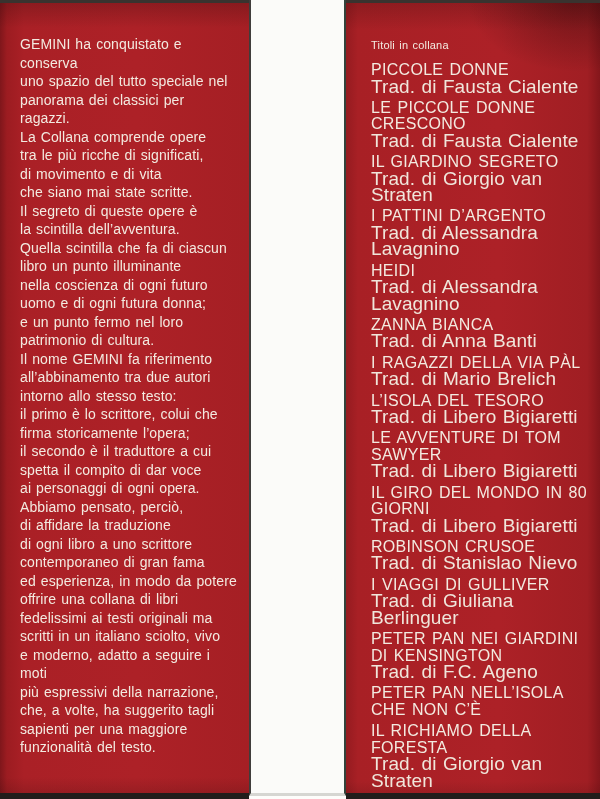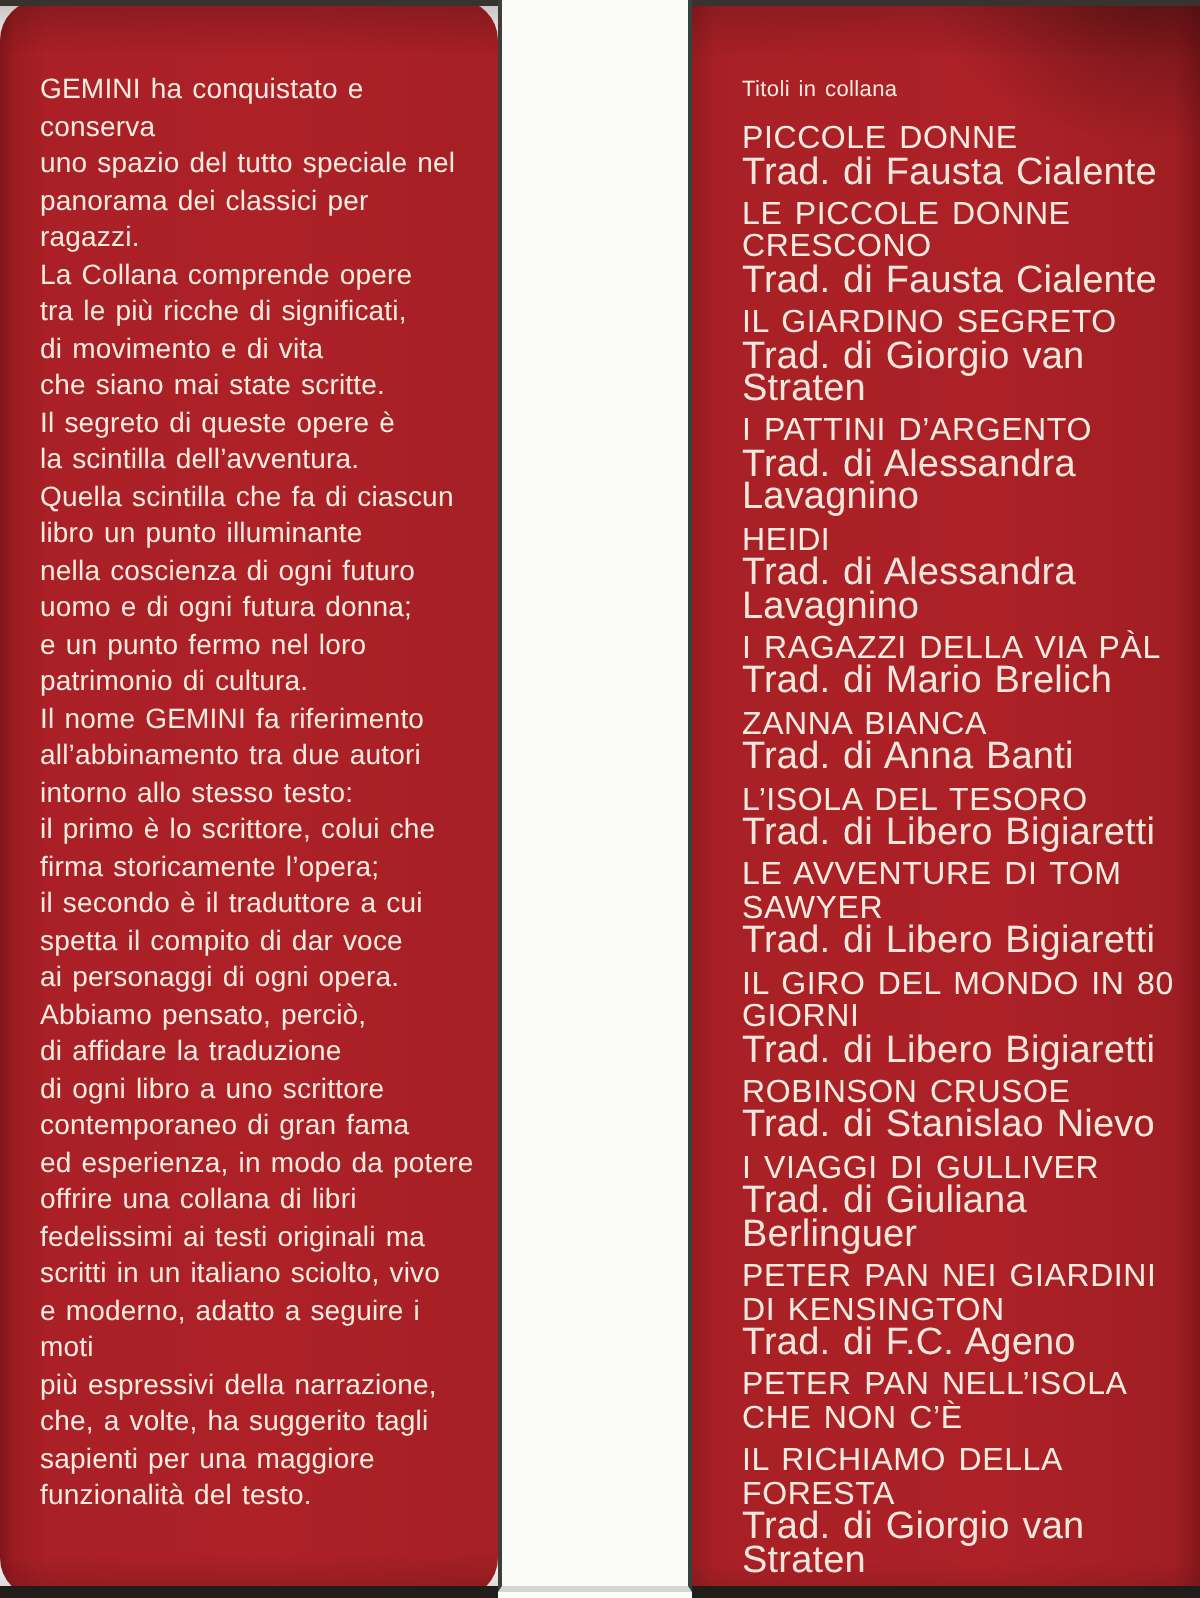--- a/index.html
+++ b/index.html
@@ -8,21 +8,20 @@
     width:600px;height:799px;
     overflow:hidden;
     background:#fdfdfb;
     font-family:"Liberation Sans","DejaVu Sans",sans-serif;
   }
   .panel{position:absolute;top:0;height:799px;}
   .panel .shade{position:absolute;inset:0;pointer-events:none;}
   .panel-left{
     left:0;width:249px;
     background:linear-gradient(90deg,#7f161b 0px,#9c1c21 7px,#aa2026 24px,#ad2127 55%,#a51f24 100%);
-    border-radius:20px;
   }
   .panel-left .shade{
     background:linear-gradient(180deg,rgba(30,8,8,.25),rgba(30,8,8,0) 28px),
                linear-gradient(0deg,rgba(30,8,8,.20),rgba(30,8,8,0) 22px);
   }
   .panel-right{
     left:346px;width:254px;
     background:linear-gradient(90deg,#951b20 0px,#a82025 12px,#ad2127 60%,#a01e23 95%,#84161b 100%);
   }
   .panel-right .shade{
@@ -148,27 +147,27 @@
           <div class="title">I PATTINI D’ARGENTO</div>
           <div class="translator">Trad. di Alessandra Lavagnino</div>
         </li>
 
         <li class="entry">
           <div class="title">HEIDI</div>
           <div class="translator">Trad. di Alessandra Lavagnino</div>
         </li>
 
         <li class="entry">
+          <div class="title">ZANNA BIANCA</div>
+          <div class="translator">Trad. di Anna Banti</div>
+        </li>
+
+        <li class="entry">
           <div class="title">I RAGAZZI DELLA VIA PÀL</div>
           <div class="translator">Trad. di Mario Brelich</div>
-        </li>
-
-        <li class="entry">
-          <div class="title">ZANNA BIANCA</div>
-          <div class="translator">Trad. di Anna Banti</div>
         </li>
 
         <li class="entry">
           <div class="title">L’ISOLA DEL TESORO</div>
           <div class="translator">Trad. di Libero Bigiaretti</div>
         </li>
 
         <li class="entry">
           <div class="title">LE AVVENTURE DI TOM SAWYER</div>
           <div class="translator">Trad. di Libero Bigiaretti</div>

